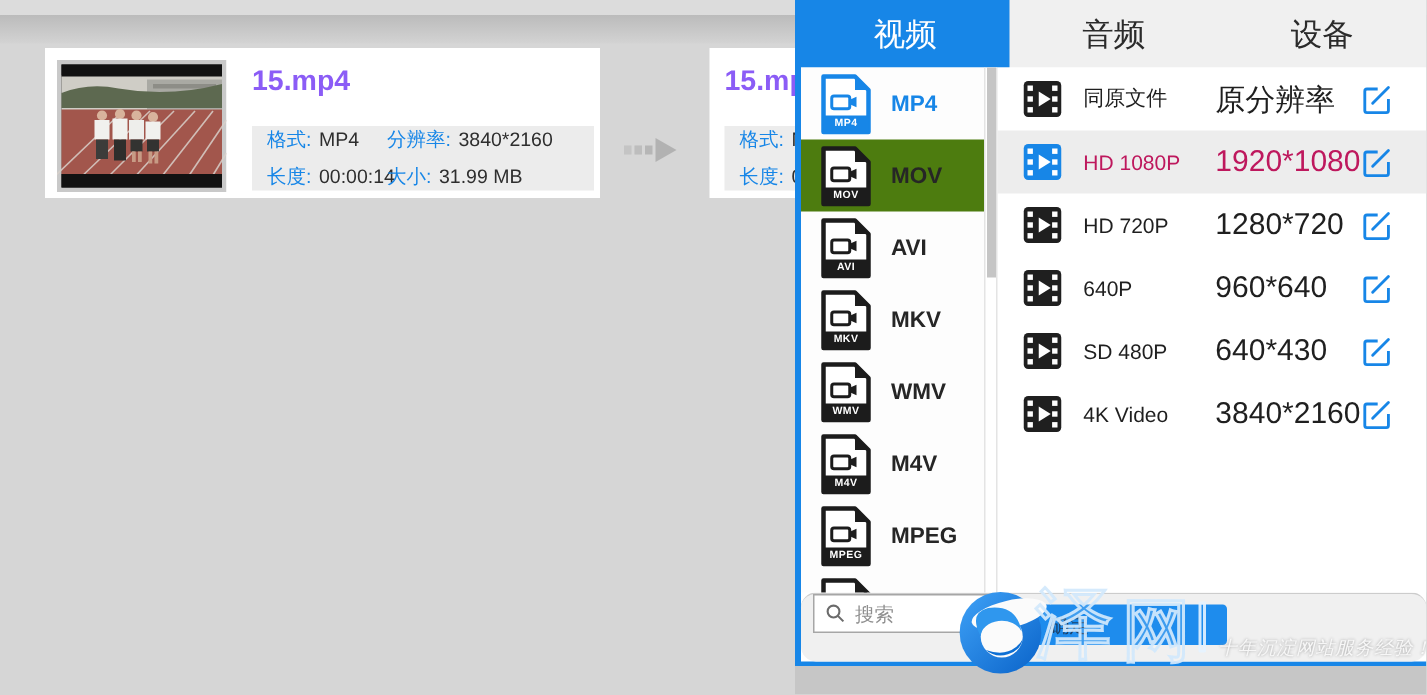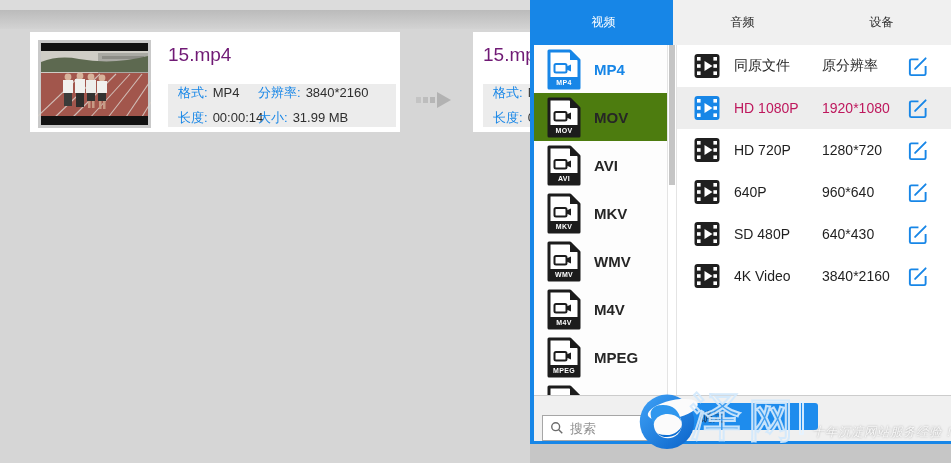--- a/index.html
+++ b/index.html
@@ -11,38 +11,38 @@
   .top-strip { position:absolute; top:0; left:0; right:0; height:10px; background:#dcdcdc; }
   .toolbar-band { position:absolute; top:10px; left:0; right:0; height:19px;
                   background:linear-gradient(#bbbbbb,#d3d3d3); }
   .bottom-strip { position:absolute; left:530px; right:0; top:444px; height:19px; background:#c6c6c6; }
 
   
   .card { position:absolute; top:32px; height:100px; background:#ffffff; }
   .card-source { left:30px; width:370px; }
   .card-target { left:473px; width:240px; }
   .thumb { position:absolute; left:8px; top:8px; width:113px; height:88px; }
-  .card-title { position:absolute; top:12px; font-size:19px; color:#701a75; }
+  .card-title { position:absolute; top:12px; font-size:19px; color:#8b5cf6;font-weight:bold; }
   .card-source .card-title { left:138px; }
   .card-target .card-title { left:10px; }
   .meta-box { position:absolute; top:52px; bottom:5px; background:#ececec;
               padding:8px 10px; display:grid; row-gap:7px; align-content:center; font-size:13px; }
   .card-source .meta-box { left:138px; right:4px; grid-template-columns:80px auto; }
   .card-target .meta-box { left:10px; width:226px; grid-template-columns:auto; }
   .meta-pair { white-space:nowrap; }
   .meta-label { color:#1786e7; margin-right:5px; }
   .meta-value { color:#2e2e2e; }
   .convert-arrow { position:absolute; left:416px; top:89px; width:40px; height:22px; }
 
   
   .panel { position:absolute; left:530px; top:0; width:421px; height:444px; background:#ffffff;
            border-left:4px solid #1786e7; border-bottom:3px solid #1786e7; z-index:10; }
   .tabs { height:45px; display:flex; background:#f0f0f0; }
   .tab { flex:1; display:flex; align-items:center; justify-content:center;
-         font-size:12px; color:#2b2b2b; cursor:default; }
+         font-size:21px; color:#2b2b2b; cursor:default; }
   .tab.active { background:#1786e7; color:#ffffff; }
 
   .panel-body { position:relative; height:350px; display:flex; }
   .format-col { width:133px; overflow:hidden; background:#fdfdfd; }
   .fmt-row { height:48px; display:flex; align-items:center; padding-left:13px; gap:13px; }
   .fmt-row.hovered { background:#4d7c0f; }
   .fmt-label { font-size:15px; font-weight:600; color:#262626; }
   .fmt-row.selected .fmt-label { color:#1786e7; }
   .fmt-icon { position:relative; width:34px; height:41px; color:#1c1c1c; flex:0 0 34px; }
   .fmt-row.selected .fmt-icon { color:#1786e7; }
@@ -55,27 +55,27 @@
                  border-right:1px solid #e4e4e4; position:relative; }
   .v-thumb { position:absolute; top:0; left:1px; width:6px; height:140px; background:#c5c5c5; }
 
   .quality-col { flex:1; background:#ffffff; }
   .q-row { height:42px; display:flex; align-items:center; padding-left:17px; }
   .q-row.selected { background:#ededed; }
   .q-icon { width:26px; height:26px; color:#1f1f1f; flex:0 0 26px; }
   .q-icon svg { display:block; width:26px; height:26px; }
   .q-row.selected .q-icon { color:#1786e7; }
   .q-name { margin-left:14px; width:88px; font-size:14px; color:#1f1f1f; }
-  .q-res  { flex:1; font-size:14px; color:#1f1f1f; }
+  .q-res  { flex:1; font-size:20px; color:#1f1f1f; }
   .q-row.selected .q-name, .q-row.selected .q-res { color:#be185d; }
   .edit-btn { width:21px; height:21px; color:#1786e7; margin-right:23px; cursor:pointer; background:none; border:0; padding:0; }
   .edit-btn svg { display:block; width:21px; height:21px; }
 
   .bottom-bar { position:absolute; left:0; right:0; bottom:0; height:46px; background:#f0f0f0;
-                border-top:1px solid #cccccc; display:flex; align-items:flex-end; padding-left:8px; }
+                border-top:1px solid #cccccc; display:flex; align-items:flex-start; padding-left:8px;border-radius:10px; }
   .search-box { width:130px; height:26px; background:#ffffff; border:1px solid #a6a6a6;
                 display:flex; align-items:center; padding:0 7px; gap:6px; }
   .search-box input { border:0; outline:0; background:transparent; font-size:13px; color:#333; width:100%; }
   .search-box input::placeholder { color:#8f8f8f; }
 
   
   .confirm-btn { position:absolute; left:678px; top:403px; width:140px; height:27px;
                  background:#1e8ced; border-radius:3px; z-index:15; display:flex; align-items:center;
                  padding-left:22px; border:0; cursor:pointer; }
   .confirm-btn span { font-size:13px; color:#1d4066; }

